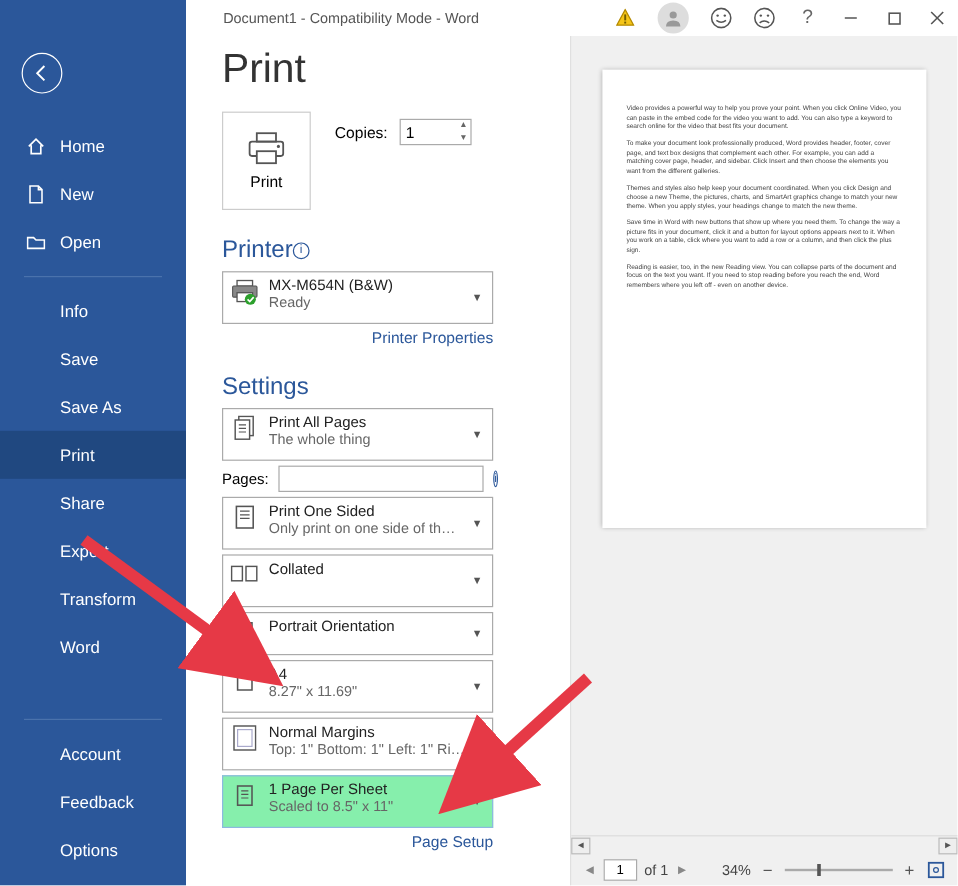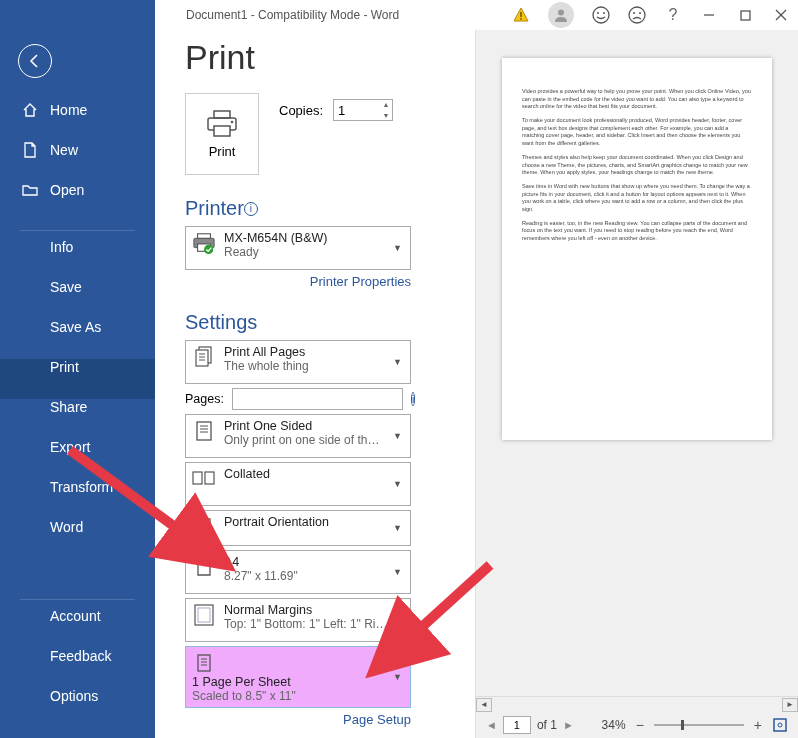--- a/index.html
+++ b/index.html
@@ -7,21 +7,21 @@
 
   
   .titlebar { height: 30px; display: flex; align-items: center; justify-content: space-between; padding: 0 8px 0 186px; background: #fff; }
   .titlebar-title { font-size: 12px; color: #555; text-align: center; }
   .titlebar-icons { display: flex; gap: 18px; align-items: center; }
   .tb-icon { width: 18px; height: 18px; display: flex; align-items: center; justify-content: center; color: #666; cursor: default; }
 
   
   .sidebar { position: absolute; left: 0; top: 0; bottom: 0; width: 155px; background: #2b579a; color: #fff; display: flex; flex-direction: column; padding-top: 44px; }
   .back-btn { width: 34px; height: 34px; border: 1px solid #fff; border-radius: 50%; margin-left: 18px; margin-bottom: 24px; display: flex; align-items: center; justify-content: center; cursor: pointer; }
-  .side-item { height: 40px; display: flex; padding-left: 22px; font-size: 14px; cursor: pointer; gap: 12px; }
+  .side-item { height: 40px; display: flex; align-items: center; padding-left: 22px; font-size: 14px; cursor: pointer; gap: 12px; }
   .side-item.active { background: #204880; }
   .side-icon { width: 16px; height: 16px; flex-shrink: 0; }
   .side-divider { border-top: 1px solid #4a72ac; margin: 8px 20px; }
   .side-spacer { flex: 1; }
 
   
   .main { position: absolute; left: 155px; top: 30px; right: 0; bottom: 0; display: flex; }
   .left-panel { width: 320px; padding: 8px 0 0 30px; }
   .right-panel { flex: 1; background: #f0f0f0; border-left: 1px solid #e0e0e0; position: relative; display:flex; flex-direction:column; }
 
@@ -34,21 +34,21 @@
   .copies-row { display: flex; align-items: center; gap: 10px; margin-top: 6px; font-size: 13px; }
   .copies-input { width: 60px; height: 22px; border: 1px solid #aaa; padding: 0 18px 0 4px; font-size: 13px; position: relative; }
   .spinner { position: absolute; right: 0; top: 0; width: 14px; height: 100%; display: flex; flex-direction: column; }
   .spinner span { flex: 1; display: flex; align-items: center; justify-content: center; font-size: 7px; color: #666; cursor: pointer; }
 
   .section-head { font-size: 20px; font-weight: 400; color: #2b579a; margin-top: 22px; margin-bottom: 6px; display:flex; justify-content:flex-start; align-items:center; }
   .info-icon { width: 14px; height: 14px; border: 1px solid #2b579a; border-radius: 50%; font-size: 10px; color: #2b579a; display: flex; align-items: center; justify-content: center; margin-right: 44px; }
 
   .dropdown { width: 226px; min-height: 36px; border: 1px solid #aaa; display: flex; align-items: flex-start; padding: 4px 6px; position: relative; margin-bottom: 4px; cursor: pointer; background:#fff; }
   .dropdown.tall { min-height: 44px; }
-  .dropdown.highlighted { background: #f0abfc; border-color: #8db9e0; flex-direction: column; }
+  .dropdown.highlighted { background: #86efac; border-color: #8db9e0; }
   .dd-icon { width: 24px; height: 24px; margin-right: 8px; flex-shrink: 0; display:flex; align-items:center; justify-content:center; }
   .dd-text { flex: 1; overflow: hidden; }
   .dd-title { font-size: 12.5px; color: #222; white-space: nowrap; overflow: hidden; text-overflow: ellipsis; }
   .dd-sub { font-size: 12px; color: #666; white-space: nowrap; overflow: hidden; text-overflow: ellipsis; }
   .dd-arrow { font-size: 9px; color: #555; position: absolute; right: 8px; top: 50%; transform: translateY(-50%); }
 
   .link { color: #2b579a; font-size: 13px; text-align: right; display: block; width: 226px; margin-top: 2px; cursor: pointer; }
 
   .pages-row { display: flex; align-items: center; gap: 8px; margin-bottom: 4px; width:226px; }
   .pages-label { font-size: 12.5px; }

